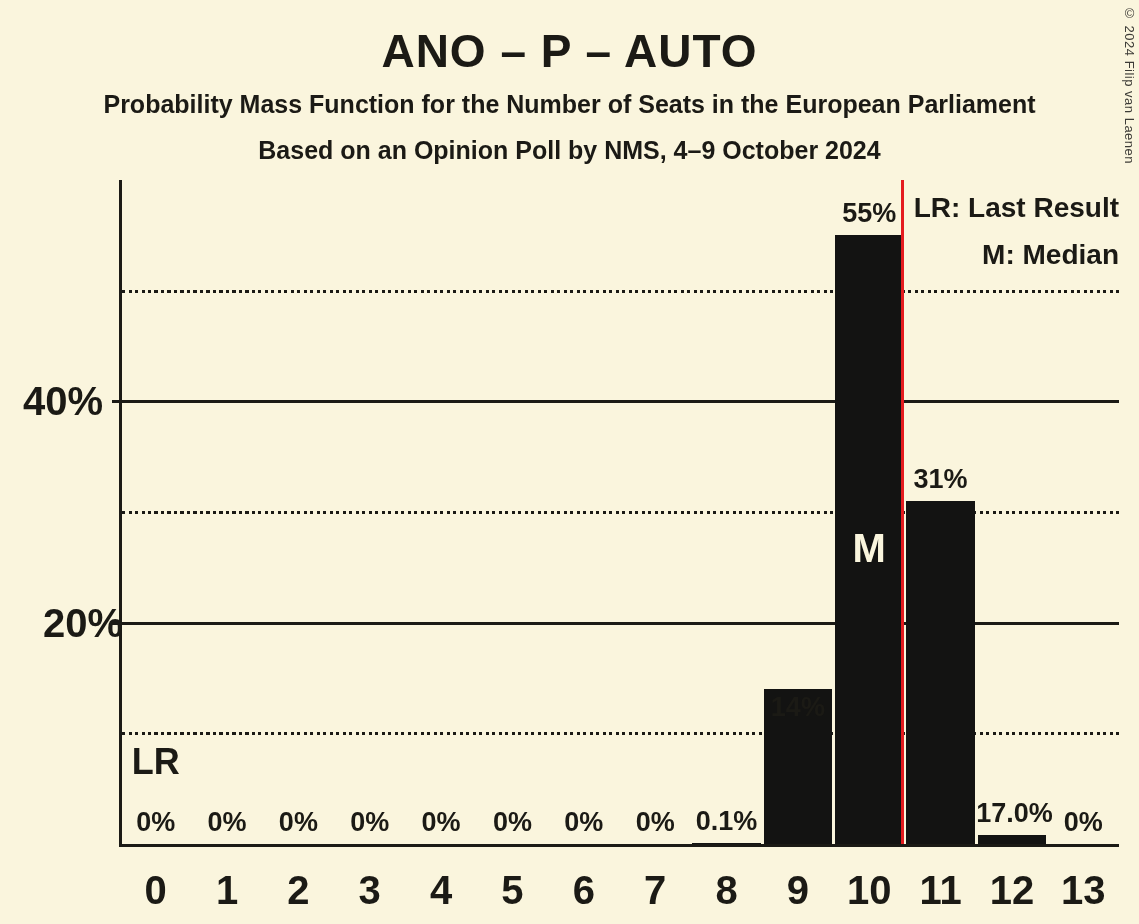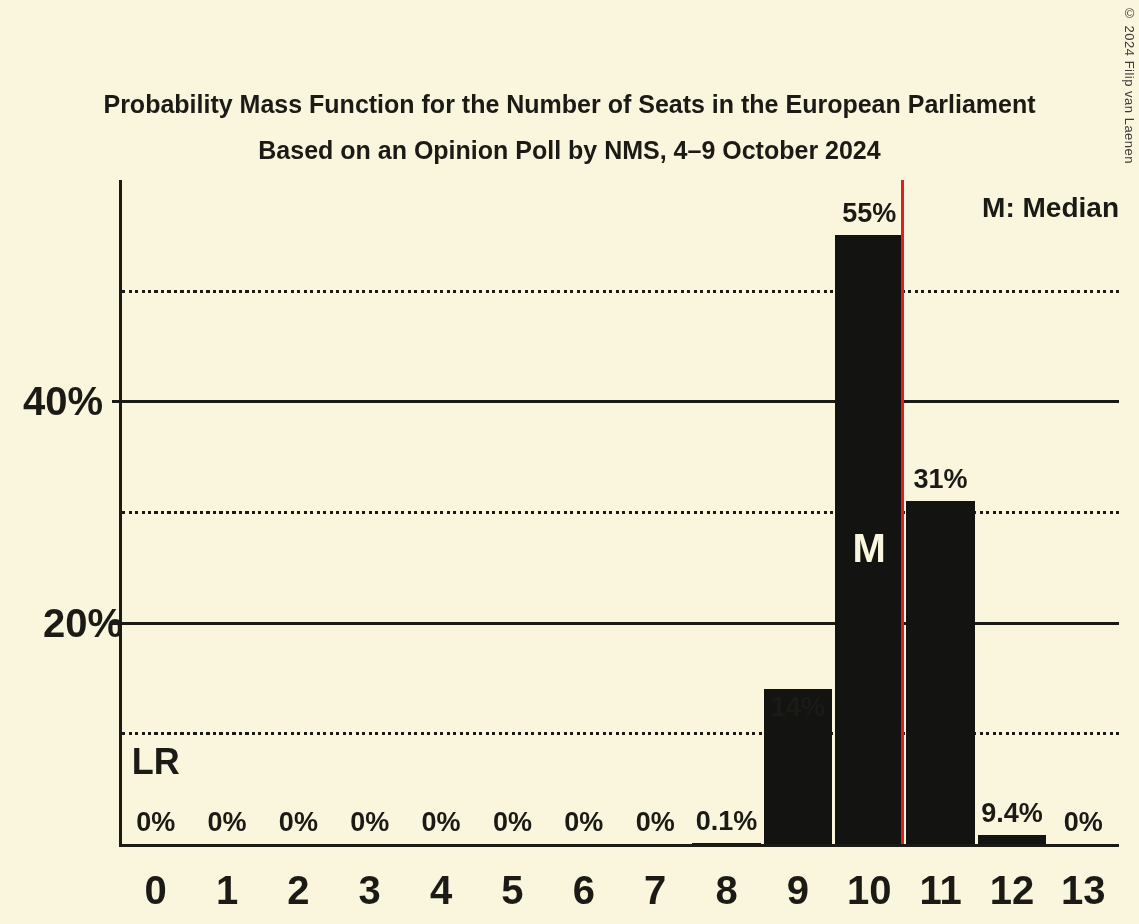--- a/index.html
+++ b/index.html
@@ -32,24 +32,26 @@
   .xtick{position:absolute;top:870px;text-align:center;font-weight:700;font-size:40px;line-height:40px;z-index:5;}
   .ytick{position:absolute;left:0;width:103px;text-align:right;font-weight:700;font-size:40px;line-height:40px;z-index:5;}
   .red-line{position:absolute;width:3px;background:var(--red);z-index:4;}
   .m-label{position:absolute;text-align:center;font-weight:700;font-size:40px;line-height:40px;color:var(--mcol);z-index:5;}
   .lr-label{position:absolute;text-align:center;font-weight:700;font-size:36px;line-height:36px;z-index:5;}
 </style>
 </head>
 <body>
 
 <div class="canvas">
+  <div class="title">ANO – P – AUTO</div>
   <div class="sub" id="sub1">Probability Mass Function for the Number of Seats in the European Parliament</div>
   <div class="sub" id="sub2">Based on an Opinion Poll by NMS, 4–9 October 2024</div>
 
   <div class="legend">
+    <div>LR: Last Result</div>
     <div>M: Median</div>
   </div>
 
   <div class="copyright">© 2024 Filip van Laenen</div>
 
   <div class="plot">
     <div class="axis" id="y-axis"></div>
     <div class="axis" id="x-axis"></div>
     <div class="red-line" id="lr-line" style="left: 901.429px; top: 180px; height: 664px;"></div>
     <div class="m-label" id="m-label" style="left: 833.571px; width: 71.3571px; top: 527.667px;">M</div>
@@ -69,21 +71,21 @@
       <div class="vlabel" style="left: 262.714px; width: 71.3571px; top: 808px;">0%</div>
       <div class="vlabel" style="left: 334.071px; width: 71.3571px; top: 808px;">0%</div>
       <div class="vlabel" style="left: 405.429px; width: 71.3571px; top: 808px;">0%</div>
       <div class="vlabel" style="left: 476.786px; width: 71.3571px; top: 808px;">0%</div>
       <div class="vlabel" style="left: 548.143px; width: 71.3571px; top: 808px;">0%</div>
       <div class="vlabel" style="left: 619.5px; width: 71.3571px; top: 808px;">0%</div>
       <div class="vlabel" style="left: 690.857px; width: 71.3571px; top: 806.893px;">0.1%</div>
       <div class="vlabel" style="left: 762.214px; width: 71.3571px; top: 653.067px; margin-top: 40px;">14%</div>
       <div class="vlabel" style="left: 833.571px; width: 71.3571px; top: 199.333px;">55%</div>
       <div class="vlabel" style="left: 904.929px; width: 71.3571px; top: 464.933px;">31%</div>
-      <div class="vlabel" style="left: 976.286px; width: 71.3571px; top: 799.147px;">9.4%</div>
+      <div class="vlabel" style="left: 976.286px; width: 71.3571px; top: 799.147px;">17.0%</div>
       <div class="vlabel" style="left: 1047.64px; width: 71.3571px; top: 808px;">0%</div>
       <div class="xtick" style="left: 120px; width: 71.3571px;">0</div>
       <div class="xtick" style="left: 191.357px; width: 71.3571px;">1</div>
       <div class="xtick" style="left: 262.714px; width: 71.3571px;">2</div>
       <div class="xtick" style="left: 334.071px; width: 71.3571px;">3</div>
       <div class="xtick" style="left: 405.429px; width: 71.3571px;">4</div>
       <div class="xtick" style="left: 476.786px; width: 71.3571px;">5</div>
       <div class="xtick" style="left: 548.143px; width: 71.3571px;">6</div>
       <div class="xtick" style="left: 619.5px; width: 71.3571px;">7</div>
       <div class="xtick" style="left: 690.857px; width: 71.3571px;">8</div>

